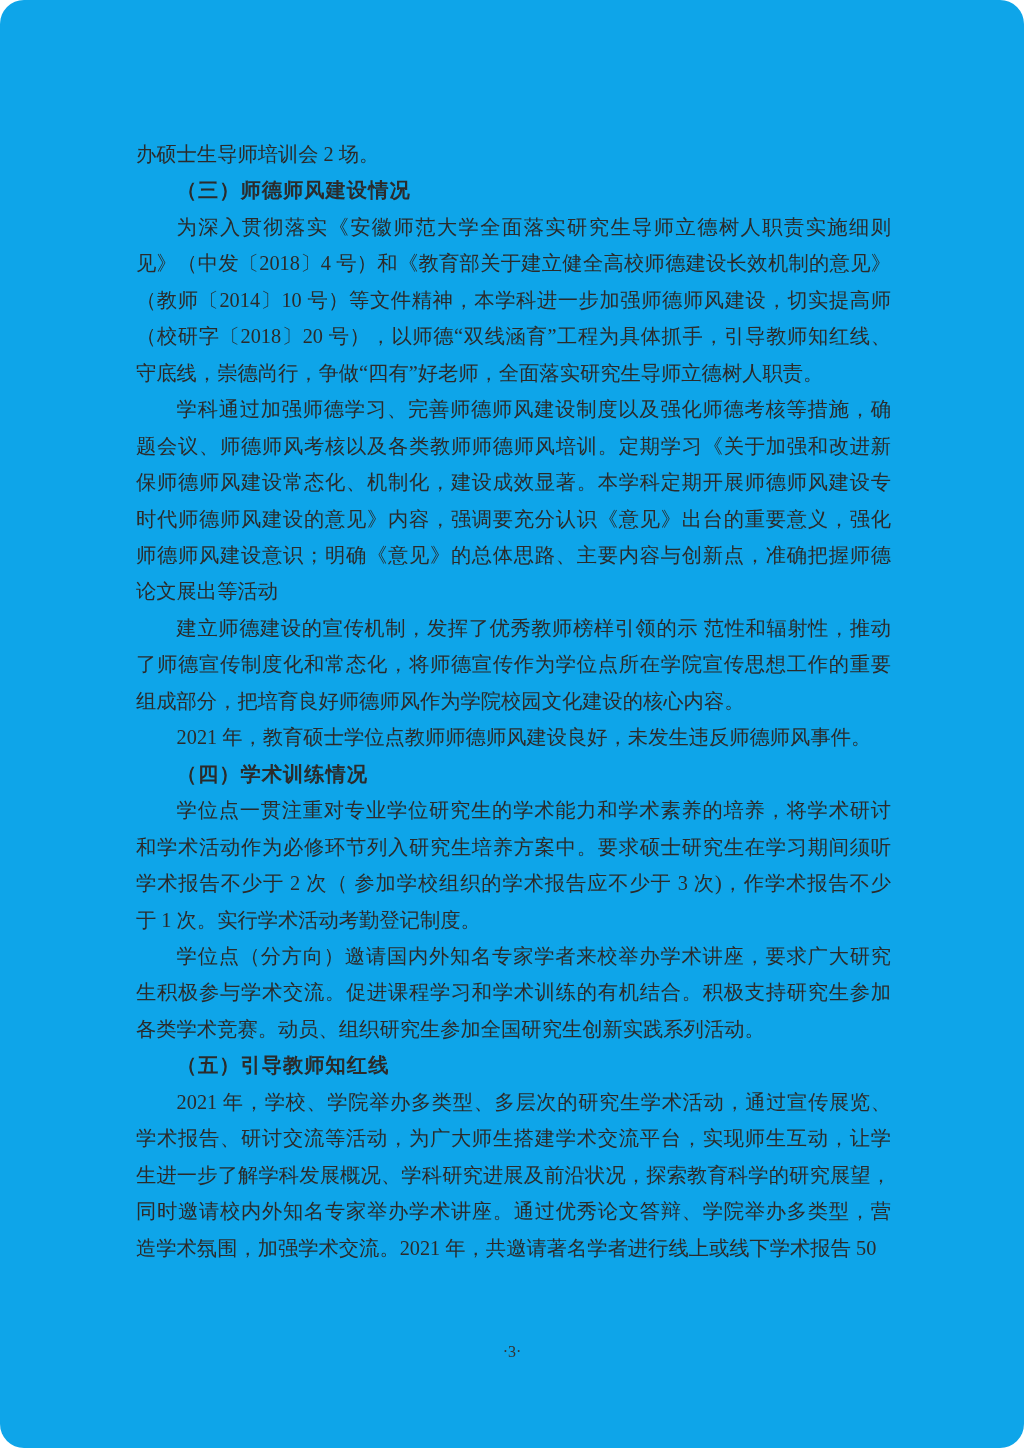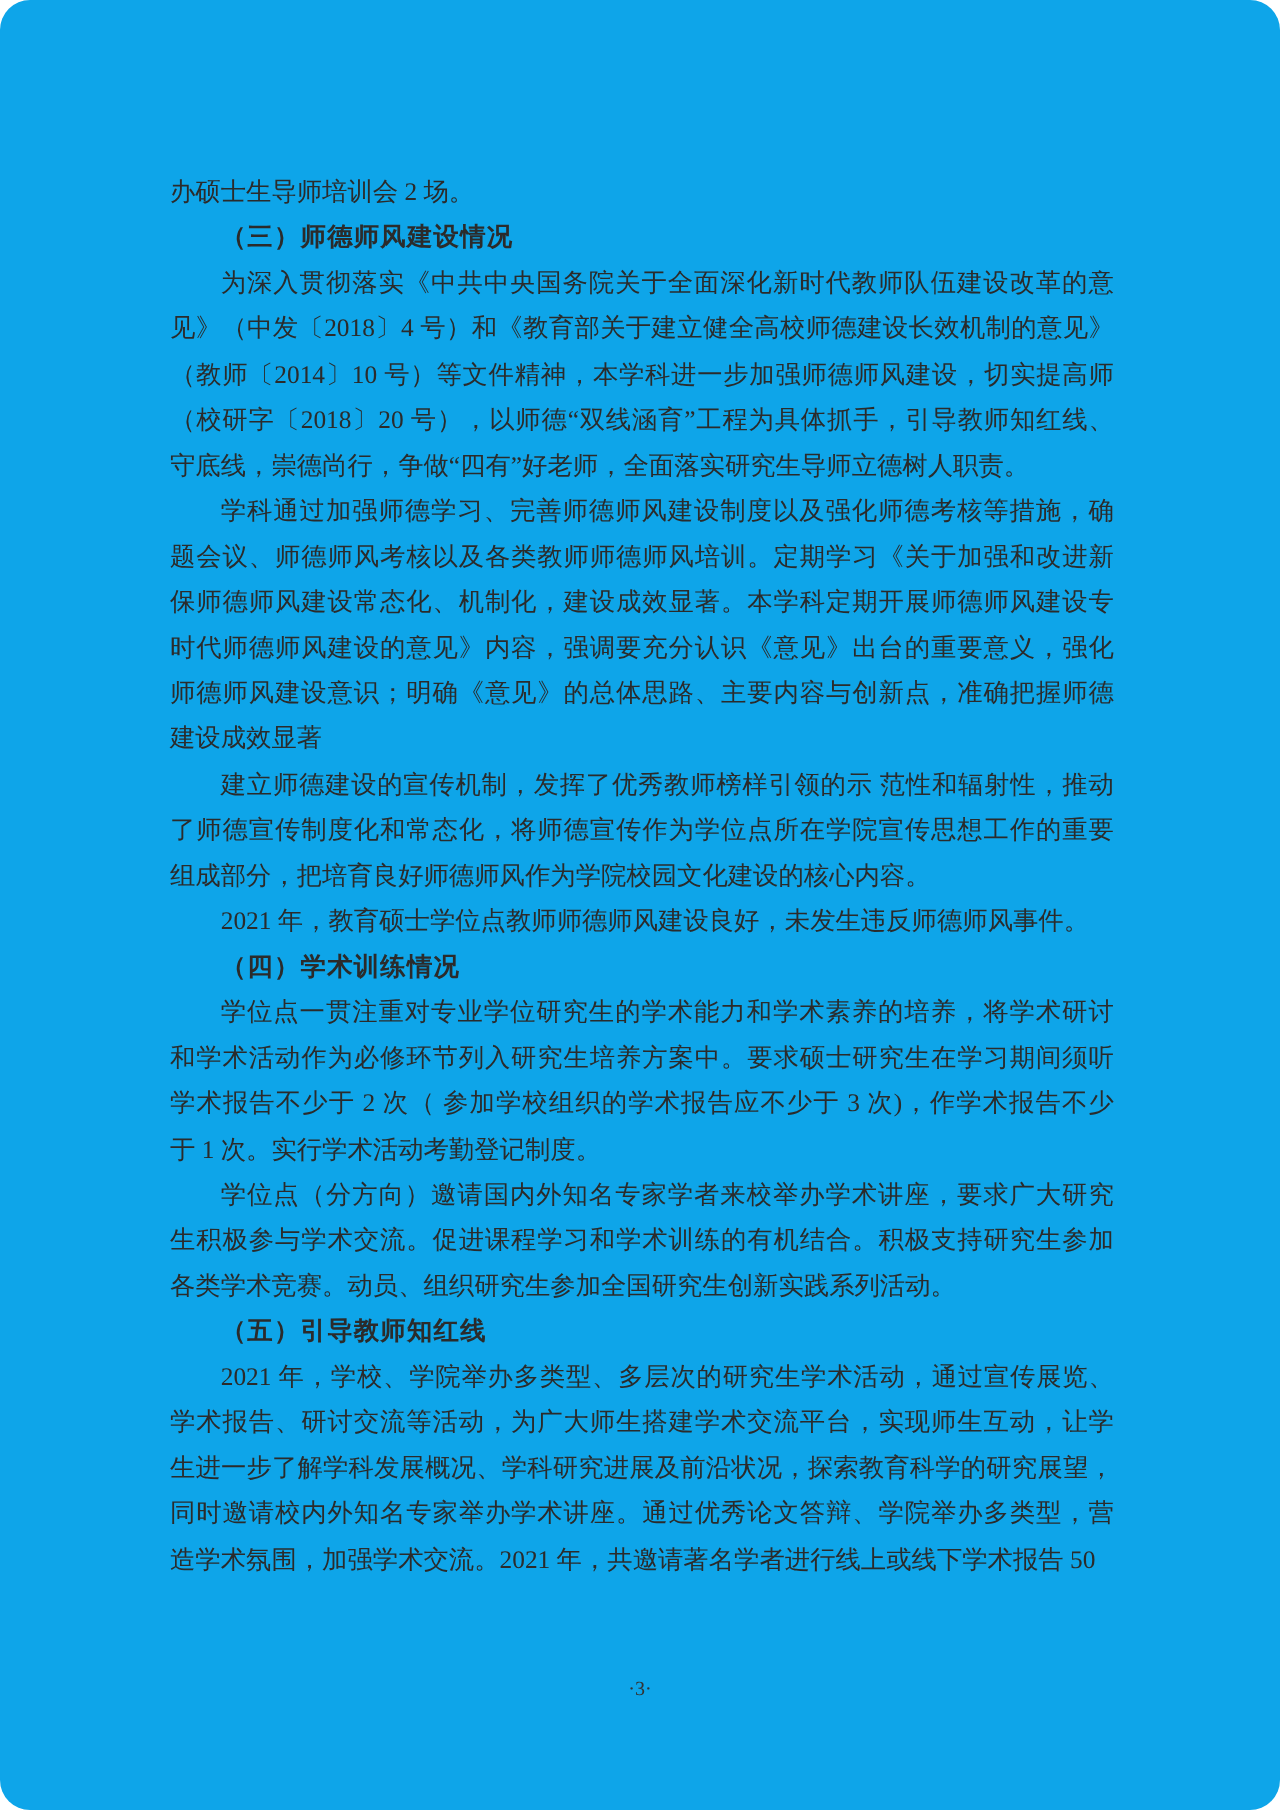--- a/index.html
+++ b/index.html
@@ -60,33 +60,33 @@
 
 <div class="page">
   <div class="doc-body" id="doc-body">
       <div class="block">
         <div class="line">办硕士生导师培训会 2 场。</div>
       </div>
       <div class="block">
         <div class="line heading indent">（三）师德师风建设情况</div>
       </div>
       <div class="block">
-        <div class="line indent fill">为深入贯彻落实《中共中央国务院关于全面深化新时代教师队伍建设改革的意</div>
+        <div class="line indent fill">为深入贯彻落实《安徽师范大学全面落实研究生导师立德树人职责实施细则</div>
         <div class="line fill">见》（中发〔2018〕4 号）和《教育部关于建立健全高校师德建设长效机制的意见》</div>
         <div class="line fill">（教师〔2014〕10 号）等文件精神，本学科进一步加强师德师风建设，切实提高师</div>
         <div class="line fill">（校研字〔2018〕20 号），以师德“双线涵育”工程为具体抓手，引导教师知红线、</div>
         <div class="line">守底线，崇德尚行，争做“四有”好老师，全面落实研究生导师立德树人职责。</div>
       </div>
       <div class="block">
         <div class="line indent fill">学科通过加强师德学习、完善师德师风建设制度以及强化师德考核等措施，确</div>
         <div class="line fill">题会议、师德师风考核以及各类教师师德师风培训。定期学习《关于加强和改进新</div>
         <div class="line fill">保师德师风建设常态化、机制化，建设成效显著。本学科定期开展师德师风建设专</div>
         <div class="line fill">时代师德师风建设的意见》内容，强调要充分认识《意见》出台的重要意义，强化</div>
         <div class="line fill">师德师风建设意识；明确《意见》的总体思路、主要内容与创新点，准确把握师德</div>
-        <div class="line">建设成效显著</div>
+        <div class="line">论文展出等活动</div>
       </div>
       <div class="block">
         <div class="line indent fill">建立师德建设的宣传机制，发挥了优秀教师榜样引领的示 范性和辐射性，推动</div>
         <div class="line fill">了师德宣传制度化和常态化，将师德宣传作为学位点所在学院宣传思想工作的重要</div>
         <div class="line">组成部分，把培育良好师德师风作为学院校园文化建设的核心内容。</div>
       </div>
       <div class="block">
         <div class="line indent">2021 年，教育硕士学位点教师师德师风建设良好，未发生违反师德师风事件。</div>
       </div>
       <div class="block">

